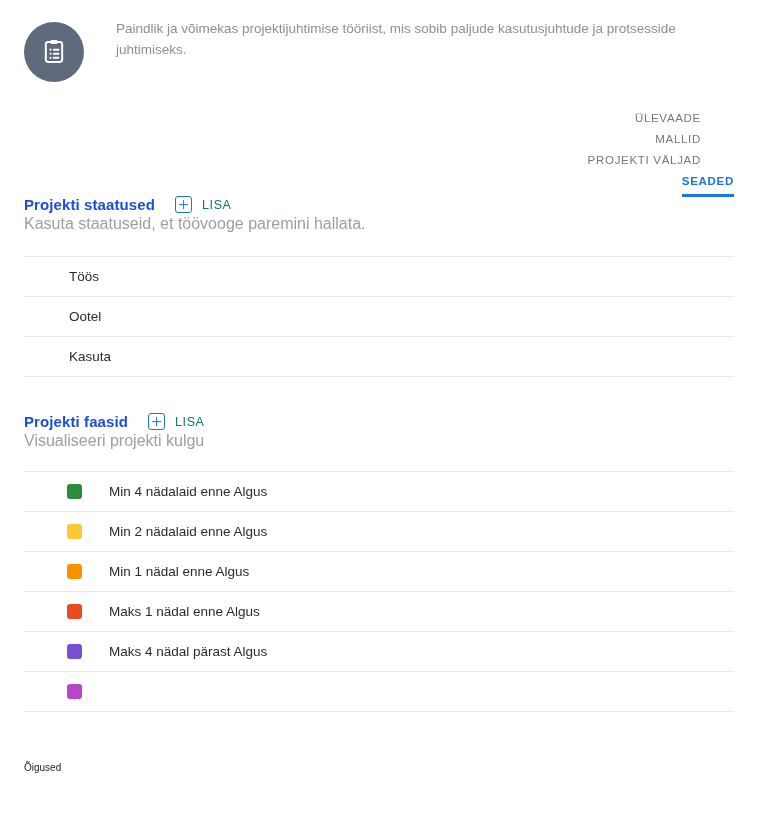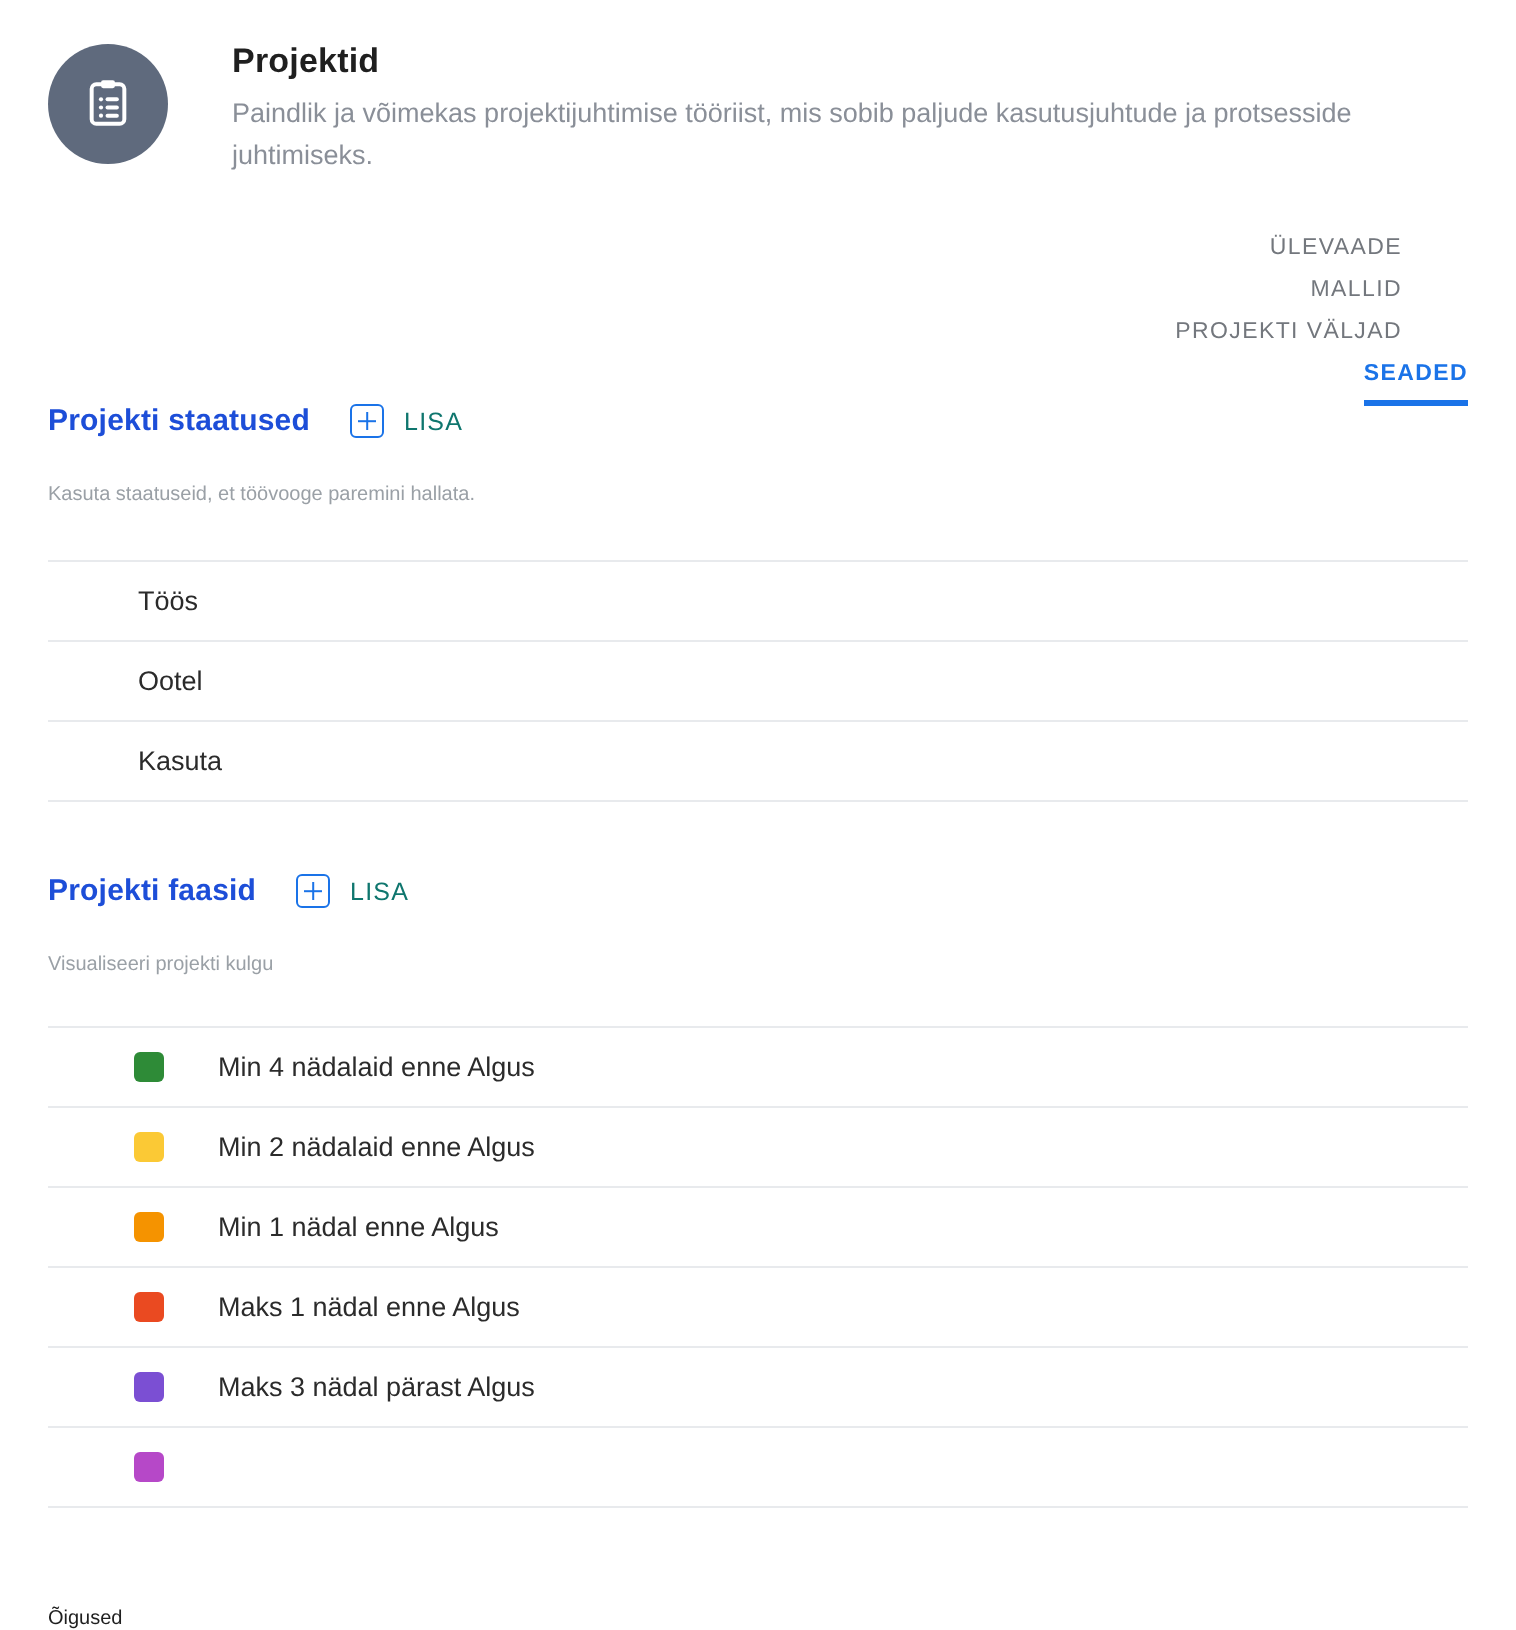--- a/index.html
+++ b/index.html
@@ -126,23 +126,23 @@
     top: 3px; bottom: 3px; left: 50%; width: 1.8px; transform: translateX(-50%);
   }
   .add-label {
     font-size: 12.5px;
     letter-spacing: 0.6px;
     color: #0f766e;
     font-weight: 500;
     margin-left: 10px;
   }
   .section-sub {
-    font-size: 10px;
+    font-size: 16px;
     color: #9aa0a6;
-    margin-top: 20px;
+    margin-top: 2px;
     line-height: 17px;
   }
 
   
   .list {
     margin: 0;
     padding: 0;
     list-style: none;
     border-top: 1px solid #e8eaed;
   }
@@ -193,21 +193,20 @@
         <circle cx="9" cy="10" r="0.9" fill="#ffffff" stroke="none"></circle>
         <circle cx="9" cy="13.5" r="0.9" fill="#ffffff" stroke="none"></circle>
         <circle cx="9" cy="17" r="0.9" fill="#ffffff" stroke="none"></circle>
         <line x1="11.8" y1="10" x2="15.8" y2="10"></line>
         <line x1="11.8" y1="13.5" x2="15.8" y2="13.5"></line>
         <line x1="11.8" y1="17" x2="15.8" y2="17"></line>
       </svg>
     </span>
   </div>
   <div class="header-text">
-    <div class="app-title">Projektid</div>
     <div class="app-desc">Paindlik ja võimekas projektijuhtimise tööriist, mis sobib paljude kasutusjuhtude ja protsesside juhtimiseks.</div>
   </div>
 </div>
 
 <div class="tab-bar">
   <div class="tab">ÜLEVAADE</div>
   <div class="tab">MALLID</div>
   <div class="tab">PROJEKTI VÄLJAD</div>
   <div class="tab active">SEADED</div>
 </div>
@@ -257,21 +256,21 @@
     <li class="list-row with-swatch">
       <span class="swatch" style="background: rgb(245, 147, 0);"></span>
       <span class="row-label">Min 1 nädal enne Algus</span>
     </li>
     <li class="list-row with-swatch">
       <span class="swatch" style="background: rgb(234, 74, 33);"></span>
       <span class="row-label">Maks 1 nädal enne Algus</span>
     </li>
     <li class="list-row with-swatch">
       <span class="swatch" style="background: rgb(123, 79, 211);"></span>
-      <span class="row-label">Maks 3 nädal pärast Algus</span>
+      <span class="row-label">Maks 4 nädal pärast Algus</span>
     </li>
     <li class="list-row with-swatch">
       <span class="swatch" style="background: rgb(182, 72, 200);"></span>
     </li>
   </ul>
 </div>
 
 <div class="section sp-perms">
   <div class="perm-title">Õigused</div>
 

